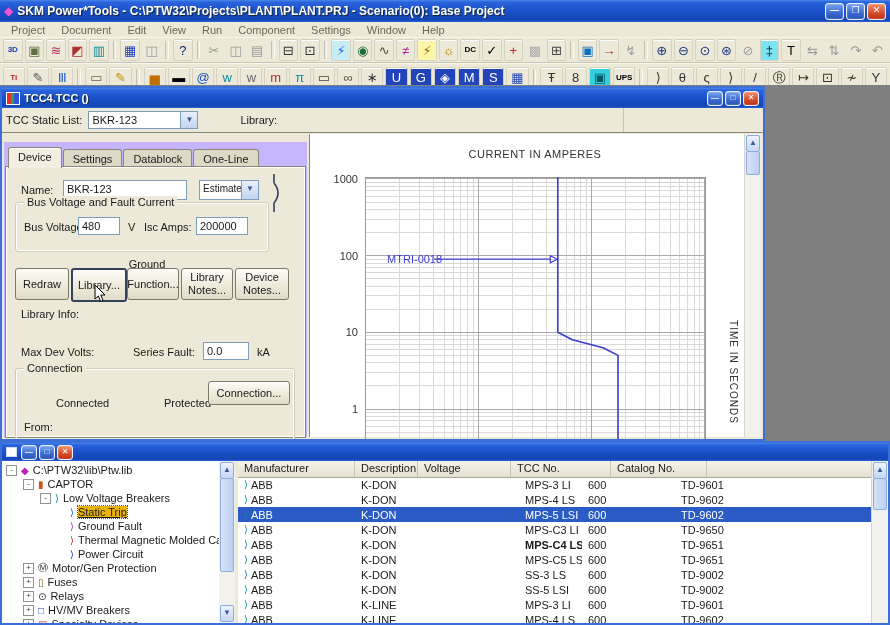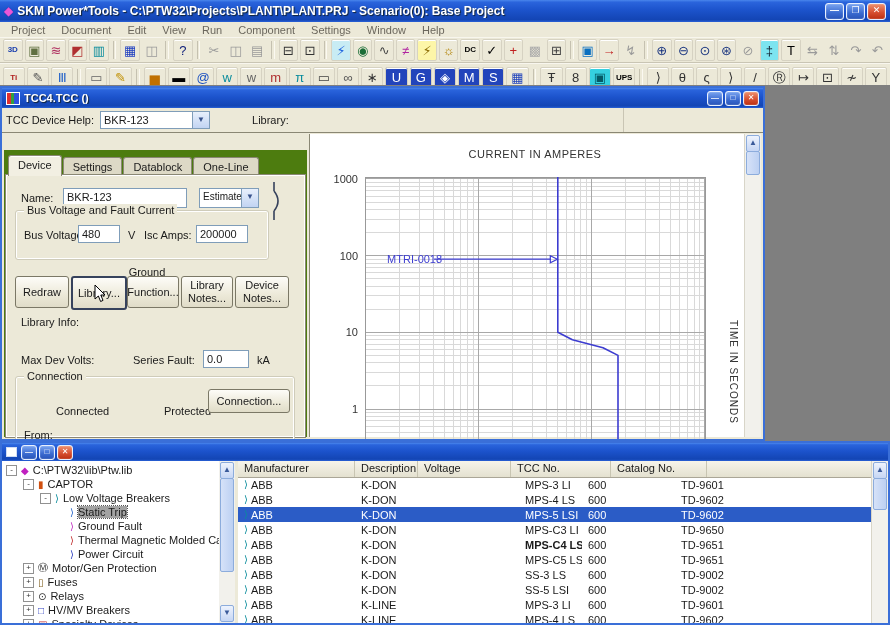--- a/index.html
+++ b/index.html
@@ -33,21 +33,21 @@
   .mdi{position:absolute;left:0;top:85px;width:890px;height:356px;background:#7f7f7f;}
 
   
   .tcc-window{position:absolute;left:0;top:1px;width:765px;height:355px;background:#ece9d8;border:2px solid #3a6fd8;box-sizing:border-box;overflow:hidden;}
   .tcc-window .xp-title{height:20px;font-size:11px;}
   .devicebar{position:relative;height:24px;display:flex;align-items:center;gap:6px;padding:0 4px;border-bottom:1px solid #8a8774;}
   .combo{display:flex;background:#fff;border:1px solid #7f9db9;height:18px;box-sizing:border-box;}
   .combo .val{flex:1;padding:2px 3px;white-space:nowrap;overflow:hidden;}
   .combo .drop{width:16px;background:linear-gradient(180deg,#e8f0fc,#c2d4f2);border-left:1px solid #7f9db9;color:#39538c;font-size:8px;line-height:16px;text-align:center;}
   .tcc-body{position:absolute;left:2px;right:2px;top:46px;bottom:2px;}
-  .left-panel{position:absolute;left:0;top:16px;width:303px;bottom:0;background:#4d7c0f;}
+  .left-panel{position:absolute;left:0;top:8px;width:303px;bottom:0;background:#c4b5fd;}
   .tabs{position:absolute;left:4px;top:6px;height:20px;display:flex;align-items:flex-end;}
   .tab{padding:3px 9px;border:1px solid #8a8774;border-bottom:none;border-radius:3px 3px 0 0;background:#ddd9c6;margin-right:1px;}
   .tab.active{background:#f2efe2;padding-bottom:5px;position:relative;z-index:2;box-shadow:0 1px 0 #fff inset;}
   .tabpage{position:absolute;left:2px;right:2px;top:25px;bottom:0;background:#ece9d8;border:1px solid #fff;outline:1px solid #8a8774;}
   .lbl{position:absolute;white-space:nowrap;}
   .field{position:absolute;background:#fff;border:1px solid #7f9db9;padding:2px 3px;box-sizing:border-box;white-space:nowrap;overflow:hidden;}
   .btn{position:absolute;display:flex;align-items:center;justify-content:center;text-align:center;
     background:linear-gradient(180deg,#fdfcf8,#ece9d8 60%,#e0dcc8);border:1px solid #7b7866;border-radius:3px;white-space:pre-line;line-height:1.15;}
   .btn.focusd{border:2px solid #36425c;}
   .fieldset{position:absolute;border:1px solid #cfccba;border-radius:3px;box-shadow:0 0 0 1px #fff inset;}
@@ -63,21 +63,21 @@
   .cursor{position:absolute;z-index:60;}
 
   
   .select-window{position:absolute;left:0;top:441px;width:890px;height:184px;background:#ece9d8;border:2px solid #3a6fd8;box-sizing:border-box;overflow:hidden;z-index:40;}
   .select-window .xp-title{height:18px;font-size:11px;}
   .sd-body{position:absolute;left:0;right:0;top:18px;bottom:0;background:#fff;}
   .sd-tree{position:absolute;left:0;top:0;width:217px;bottom:0;background:#fff;overflow:hidden;border-right:1px solid #d8d5c8;}
   .tree-row{position:absolute;height:14px;display:flex;align-items:center;white-space:nowrap;}
   .expander{width:9px;height:9px;border:1px solid #919191;background:#fff;font-size:8px;line-height:7px;text-align:center;margin-right:4px;color:#333;}
   .tree-glyph{margin-right:4px;font-size:10px;}
-  .tree-lbl.sel{background:#a3a3a3;outline:1px dotted #555;}
+  .tree-lbl.sel{background:#eab308;outline:1px dotted #555;text-decoration:underline;}
   .sd-treescroll{position:absolute;left:217px;top:0;width:16px;bottom:0;background:#f2f1ec;}
   .splitter{position:absolute;left:233px;top:0;width:3px;bottom:0;background:#ece9d8;}
   .sd-table{position:absolute;left:236px;right:16px;top:0;bottom:0;overflow:hidden;background:#fff;}
   .sd-head{position:absolute;left:0;top:0;right:0;height:16px;display:flex;background:linear-gradient(180deg,#f6f4ea,#e4e1d0);border-bottom:1px solid #aaa697;}
   .hcell{padding:1px 6px;border-right:1px solid #c8c5b2;box-sizing:border-box;white-space:nowrap;overflow:hidden;}
   .trow{position:absolute;left:0;right:0;height:15px;display:flex;align-items:center;}
   .trow.sel{background:#2b5cc6;color:#fff;}
   .tcell{padding:0 6px;box-sizing:border-box;white-space:nowrap;overflow:hidden;display:flex;align-items:center;gap:3px;}
   .row-glyph{color:#0a8c9c;font-size:10px;}
   .sd-tablescroll{position:absolute;right:0;top:0;width:16px;bottom:0;background:#f2f1ec;border-left:1px solid #d8d5c8;}
@@ -353,21 +353,21 @@
       <div class="xp-title">
         <span class="tcc-ico"></span>
         <span class="t-text">TCC4.TCC ()</span>
         <span class="winbtns">
           <span class="winbtn small">—</span>
           <span class="winbtn small">□</span>
           <span class="winbtn small close">✕</span>
         </span>
       </div>
       <div class="devicebar">
-        <span>TCC Device Help:</span>
+        <span>TCC Static List:</span>
         <span class="combo" style="width:110px;">
           <span class="val">BKR-123</span>
           <span class="drop">▼</span>
         </span>
         <span style="margin-left:36px;">Library:</span>
         <span style="position:absolute;left:621px;top:0;bottom:0;border-left:1px solid #c9c5b4;"></span>
       </div>
 
       <div class="tcc-body">
 

